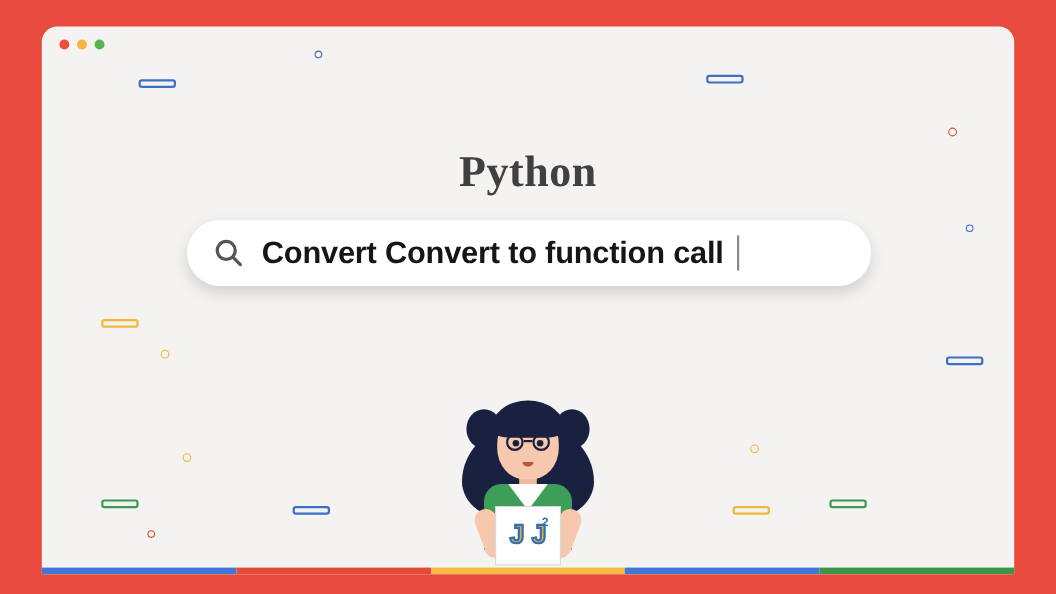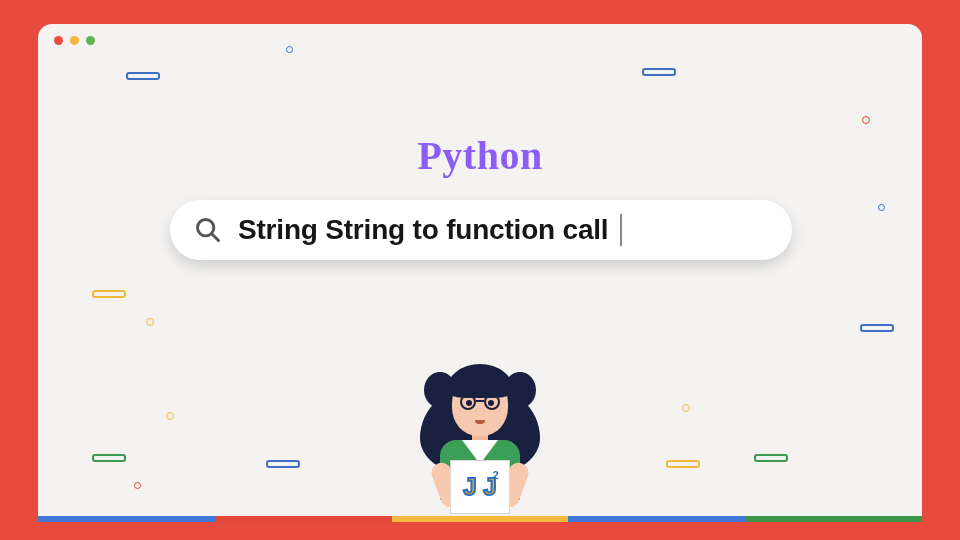--- a/index.html
+++ b/index.html
@@ -35,21 +35,21 @@
 
   .title {
     position: absolute;
     top: 108px;
     left: 0;
     width: 100%;
     text-align: center;
     font-family: 'Georgia', 'Times New Roman', serif;
     font-size: 40px;
     font-weight: 700;
-    color: #8b5cf6;
+    color: #404040;
     letter-spacing: 0.5px;
   }
 
   .search-bar {
     position: absolute;
     top: 176px;
     left: 132px;
     width: 622px;
     height: 60px;
     background: #ffffff;
@@ -229,21 +229,21 @@
 
   <div class="title">Python</div>
 
   <div class="search-bar">
     <div class="search-icon-wrap">
       <svg width="28" height="28" viewBox="0 0 24 24" fill="none">
         <circle cx="10" cy="10" r="7" stroke="#555" stroke-width="2.5"></circle>
         <line x1="15.2" y1="15.2" x2="21" y2="21" stroke="#555" stroke-width="2.5" stroke-linecap="round"></line>
       </svg>
     </div>
-    <span class="search-text">String String to function call</span>
+    <span class="search-text">Convert Convert to function call</span>
     <span class="cursor"></span>
   </div>
 
   <div class="girl">
     <div class="hair-back"></div>
     <div class="bun-l"></div>
     <div class="bun-r"></div>
     <div class="shirt"></div>
     <div class="arm-l"></div>
     <div class="arm-r"></div>

